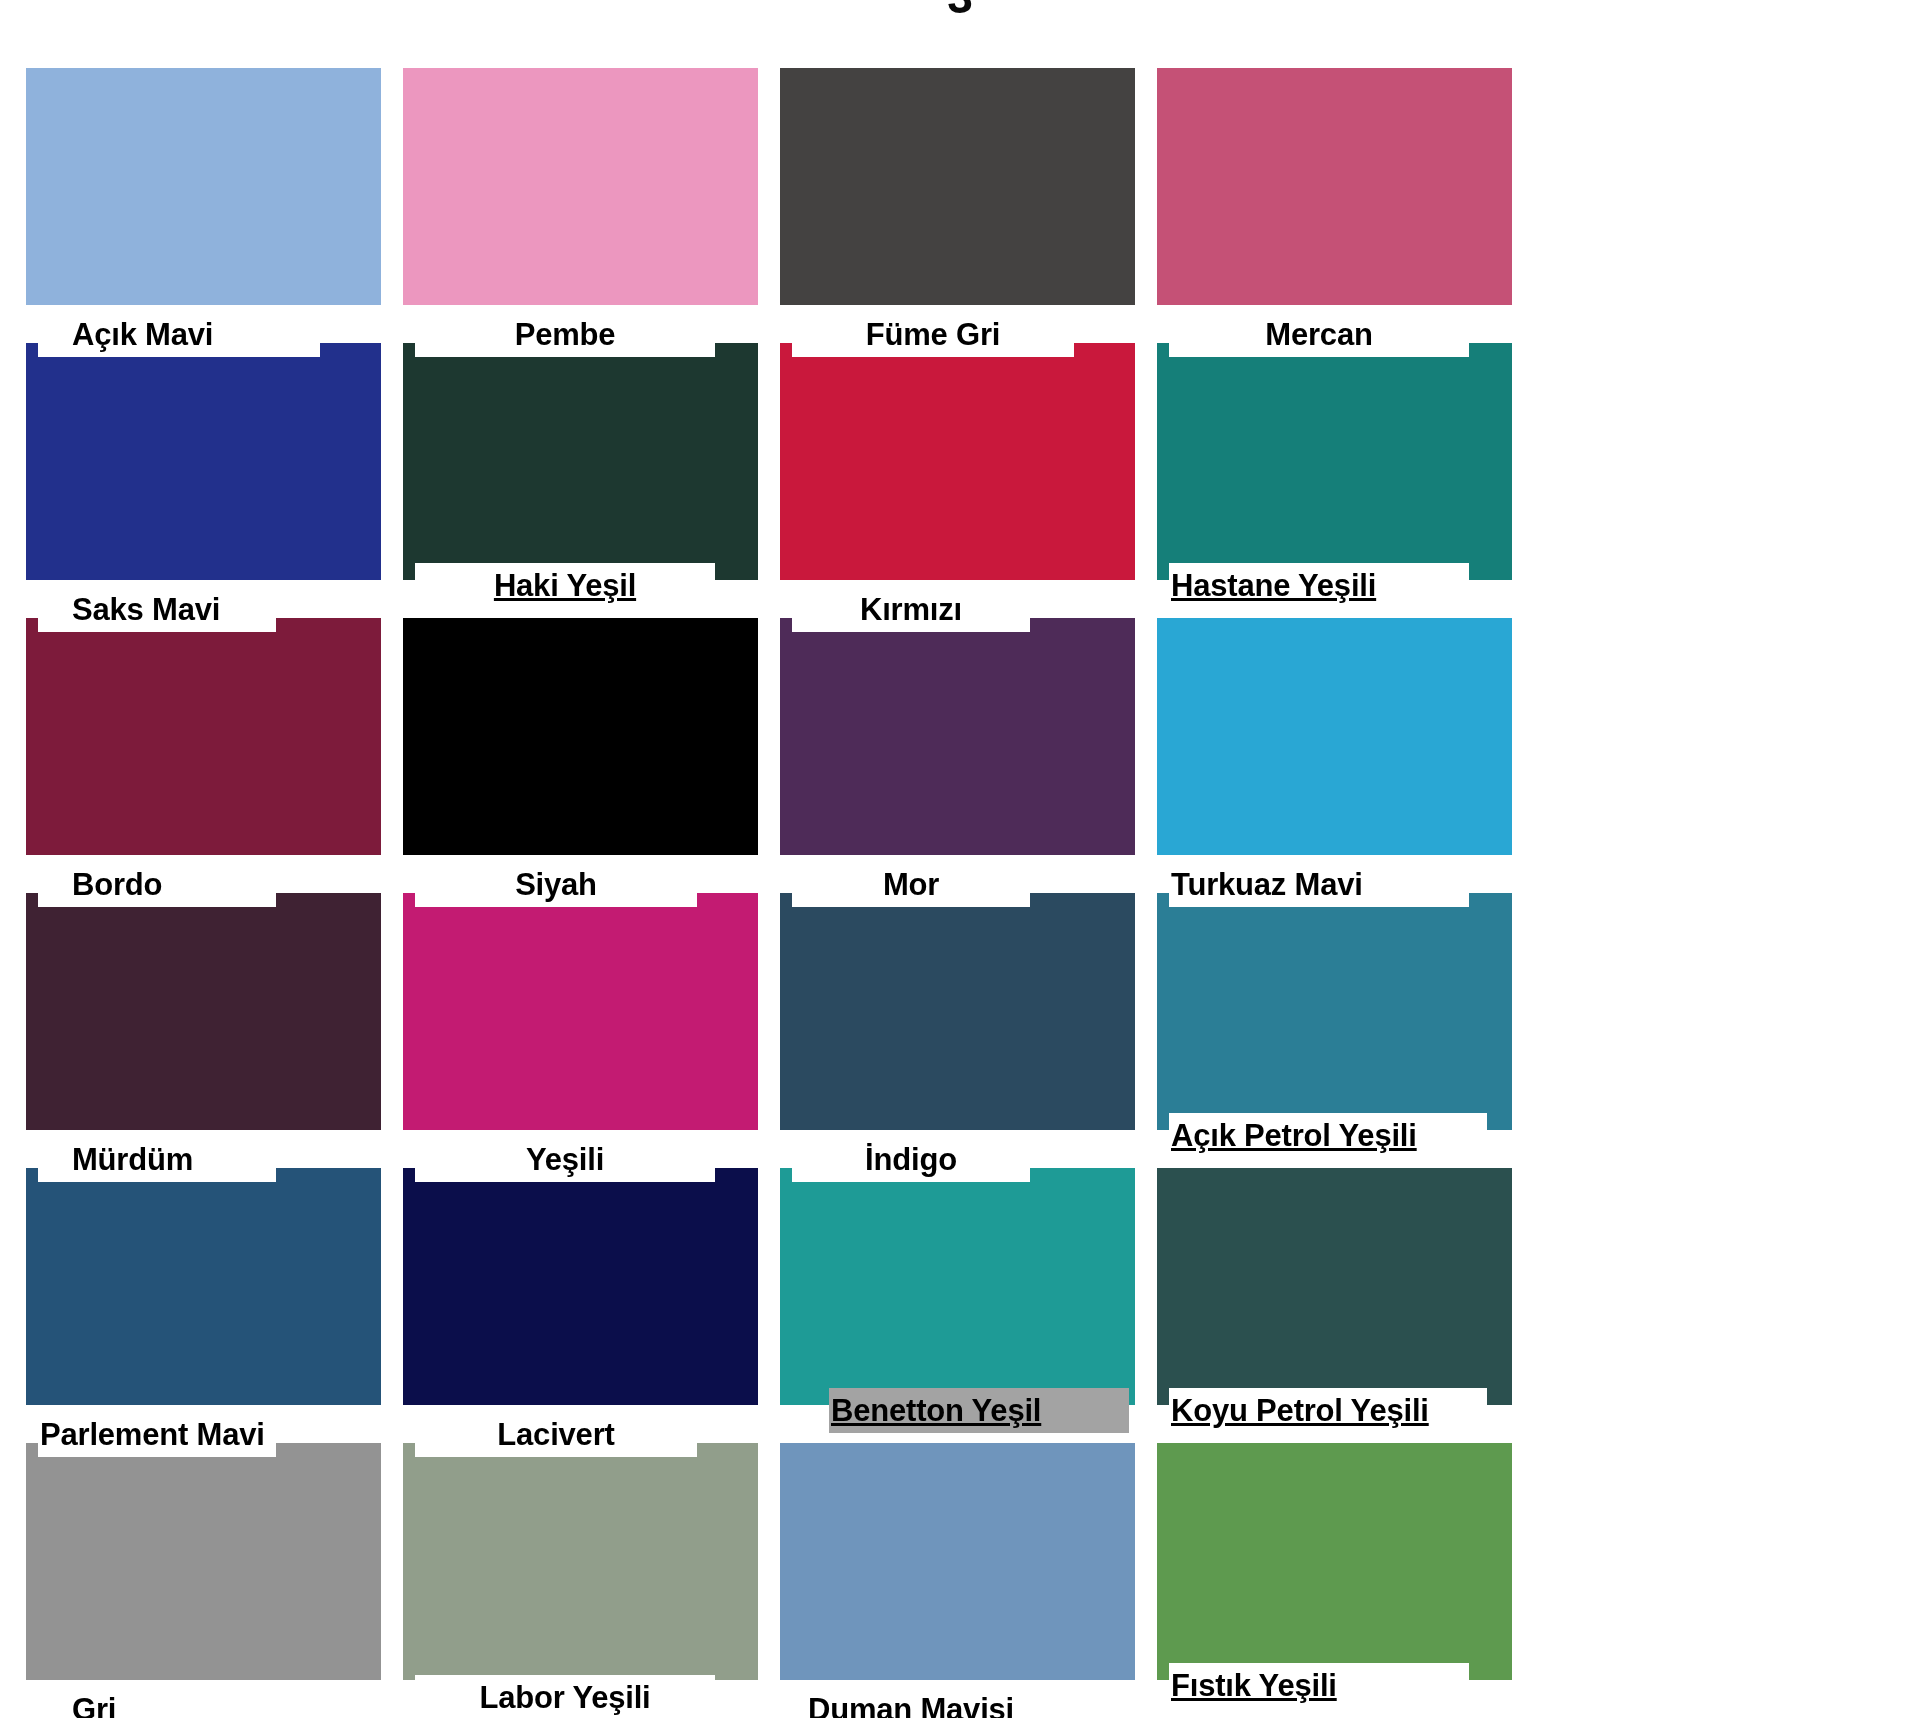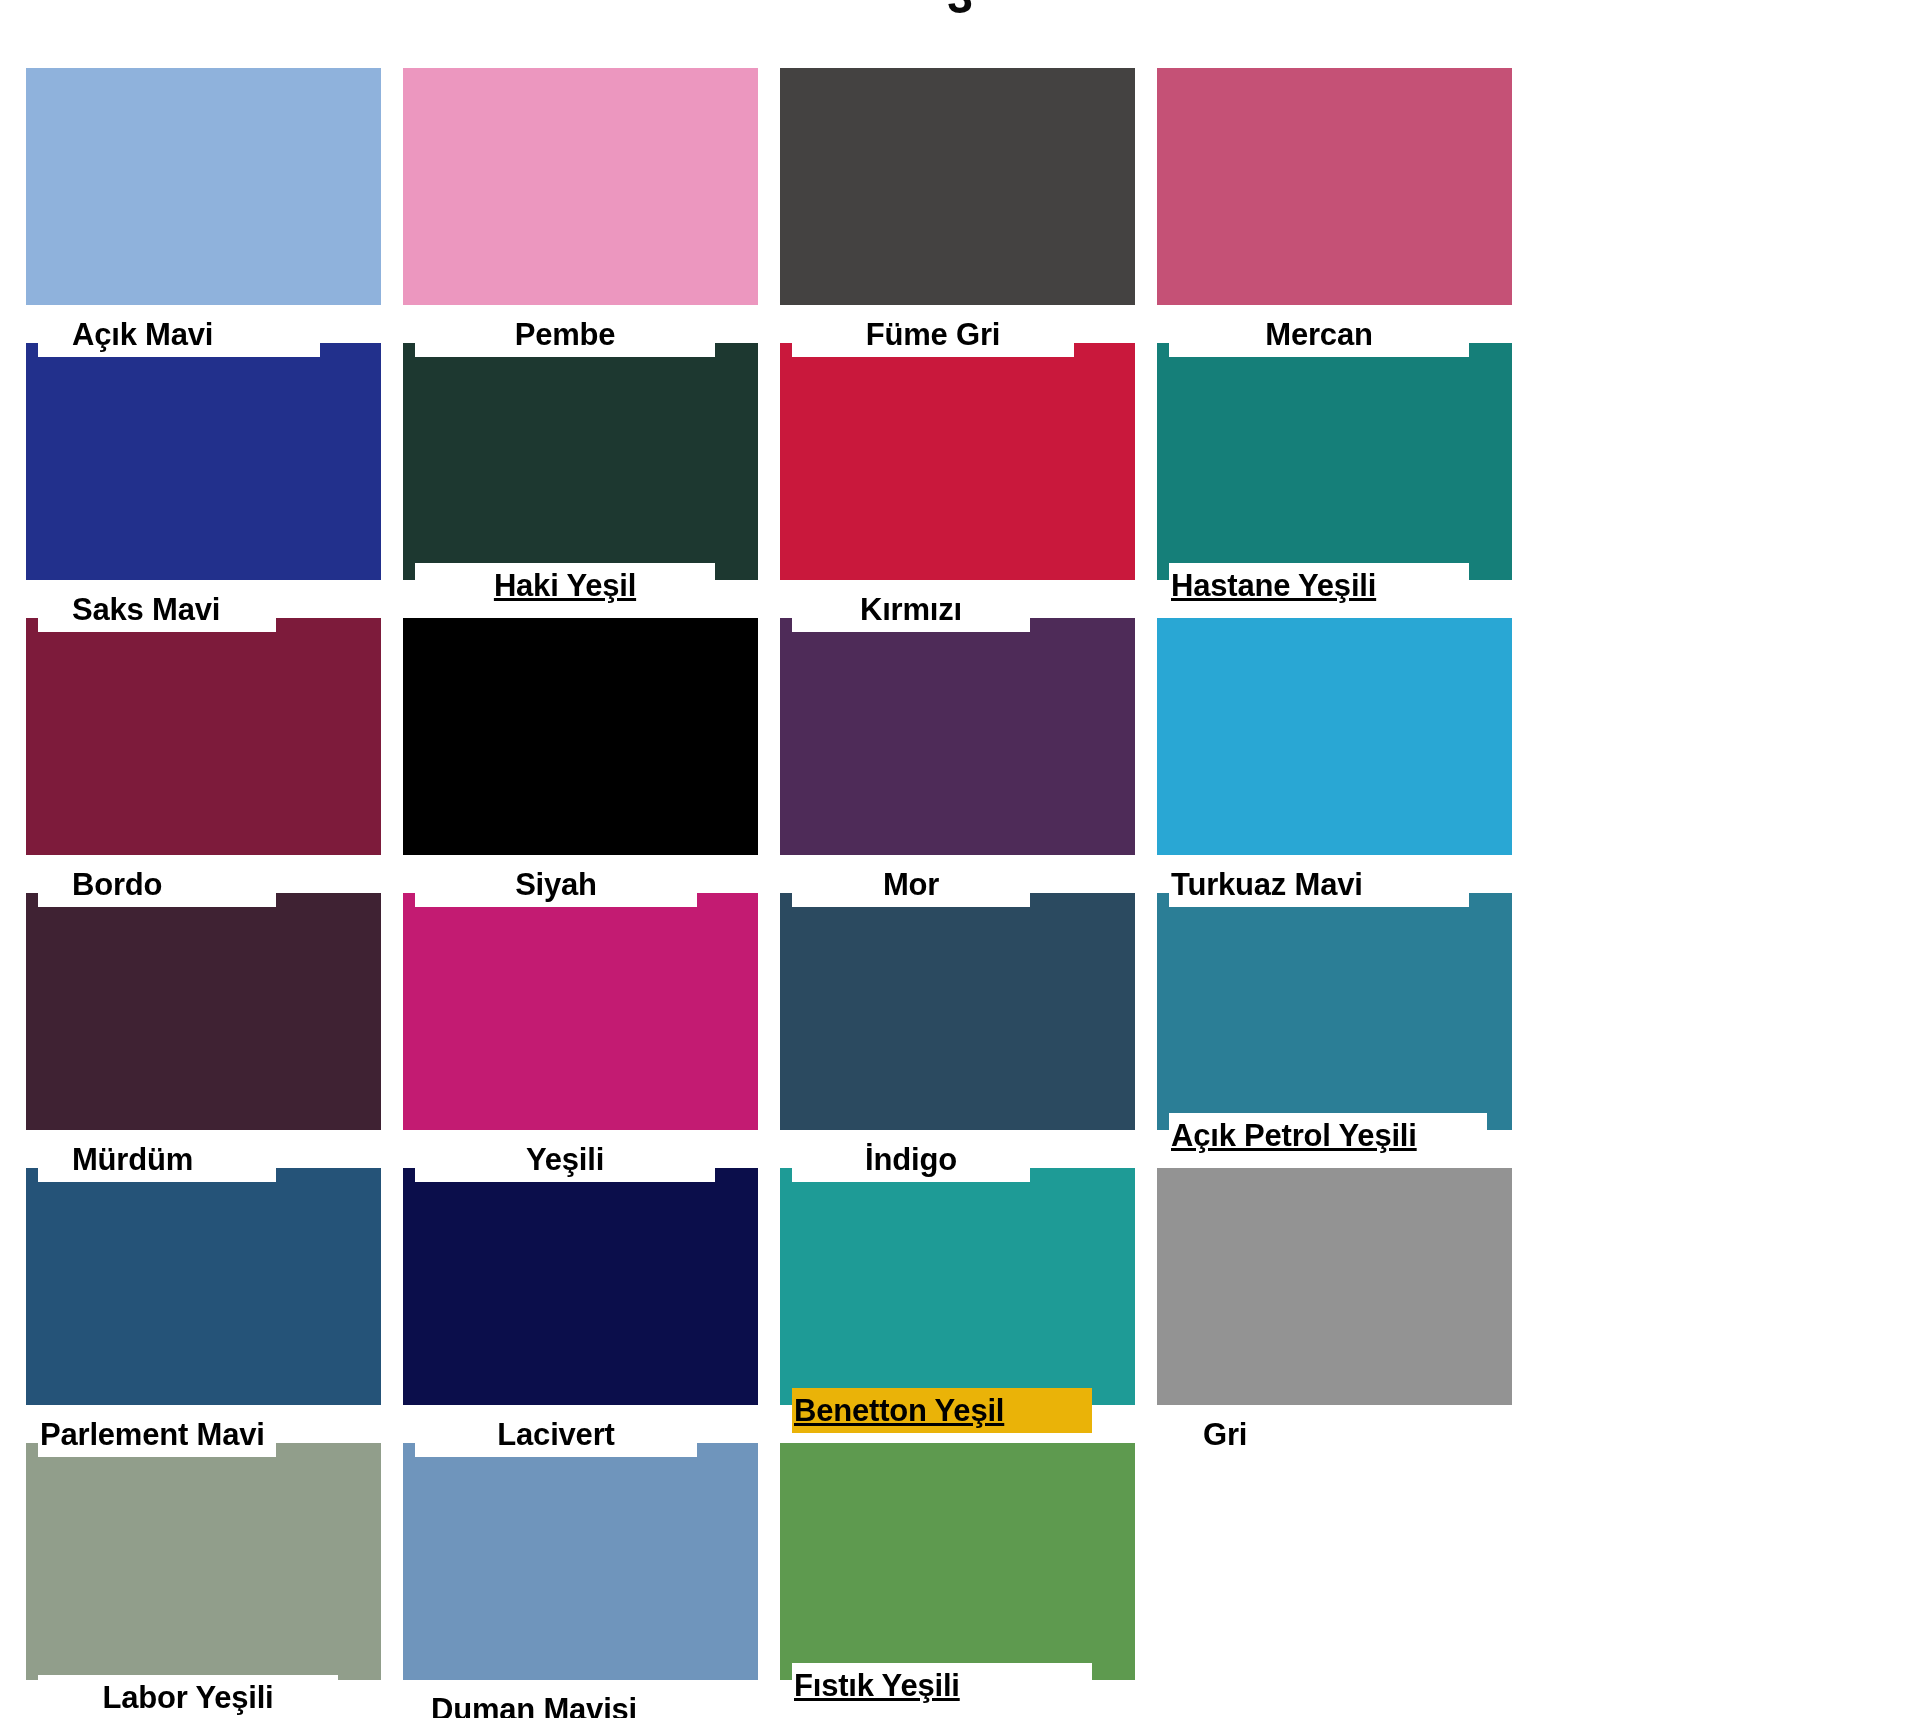--- a/index.html
+++ b/index.html
@@ -216,22 +216,28 @@
         </div>
       </div>
       <div class="cell">
         <div class="swatch" style="background: rgb(11, 14, 75);"></div>
         <div class="label-plate plate-low align-center plate-w-md" style="background: rgb(255, 255, 255);">
           <span class="label-text" style="color: rgb(0, 0, 0);">Lacivert</span>
         </div>
       </div>
       <div class="cell">
         <div class="swatch" style="background: rgb(30, 155, 150);"></div>
-        <div class="label-plate plate-high align-left plate-w-lg" style="background: #eab308;">
+        <div class="label-plate plate-high align-left plate-w-lg" style="background: #a3a3a3; margin-left: 37px;">
           <span class="label-text" style="color: rgb(0, 0, 0);">Benetton Yeşil</span>
+        </div>
+      </div>
+      <div class="cell">
+        <div class="swatch" style="background: rgb(43, 80, 79);"></div>
+        <div class="label-plate plate-high align-left plate-w-xl" style="background: rgb(255, 255, 255);">
+          <span class="label-text" style="color: rgb(0, 0, 0);">Koyu Petrol Yeşili</span>
         </div>
       </div>
       <div class="cell">
         <div class="swatch" style="background: rgb(147, 147, 147);"></div>
         <div class="label-plate plate-low align-indent plate-w-sm" style="background: rgb(255, 255, 255);">
           <span class="label-text" style="color: rgb(0, 0, 0);">Gri</span>
         </div>
       </div>
       <div class="cell">
         <div class="swatch" style="background: rgb(145, 158, 139);"></div>

